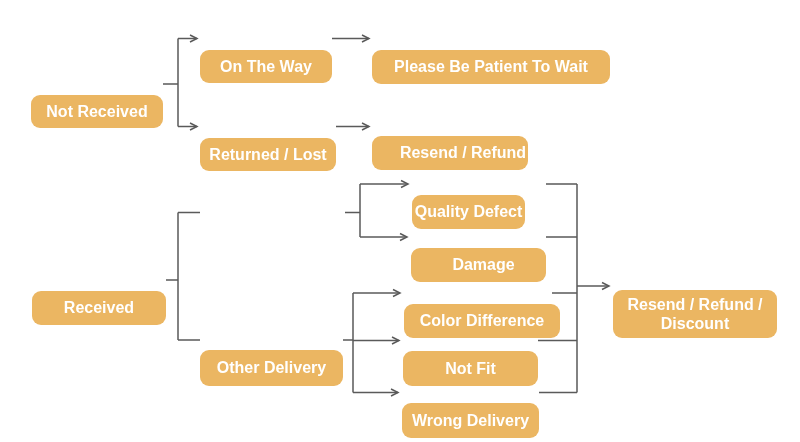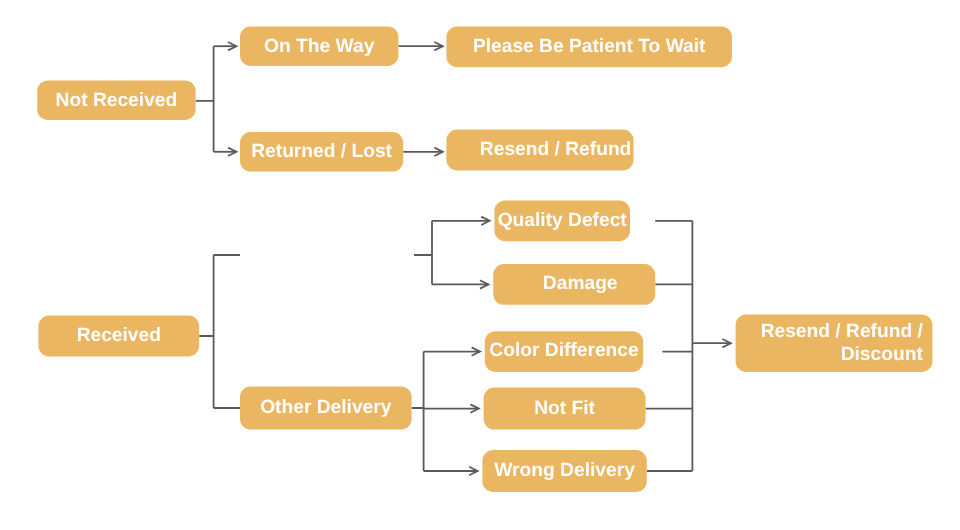--- a/index.html
+++ b/index.html
@@ -39,20 +39,21 @@
     color: var(--node-text);
     font-weight: bold;
     font-size: 16px;
     border-radius: 9px;
     display: flex;
     align-items: center;
     justify-content: center;
     text-align: center;
     white-space: nowrap;
     padding: 0 6px;
+    margin-top: 28px;
   }
   .node.wrap {
     white-space: normal;
     line-height: 1.2;
     padding: 2px 8px;
   }
 </style>
 </head>
 <body>
 
@@ -98,21 +99,21 @@
 
   <div class="node" style="left:32px; top:263px; width:134px; height:34px;">Received</div>
 
 
   <div class="node" style="left:412px; top:167px; width:113px; height:34px;text-align:center;">Quality Defect</div>
 
   <div class="node" style="left:411px; top:220px; width:135px; height:34px;padding-left:16px;">Damage</div>
 
   <div class="node" style="left:200px; top:322px; width:143px; height:36px;">Other Delivery</div>
 
-  <div class="node" style="left:404px; top:276px; width:132px; height:34px;">Color Difference</div>
+  <div class="node" style="left:404px; top:276px; width:156px; height:34px;">Color Difference</div>
 
   <div class="node" style="left:403px; top:323px; width:135px; height:35px;">Not Fit</div>
 
   <div class="node" style="left:402px; top:375px; width:137px; height:35px;">Wrong Delivery</div>
 
-  <div class="node wrap" style="left:613px; top:262px; width:164px; height:48px;text-align:right;">Resend / Refund / Discount</div>
+  <div class="node wrap" style="left:613px; top:262px; width:164px; height:48px;">Resend / Refund / Discount</div>
 
 </div>
 
 </body></html>

